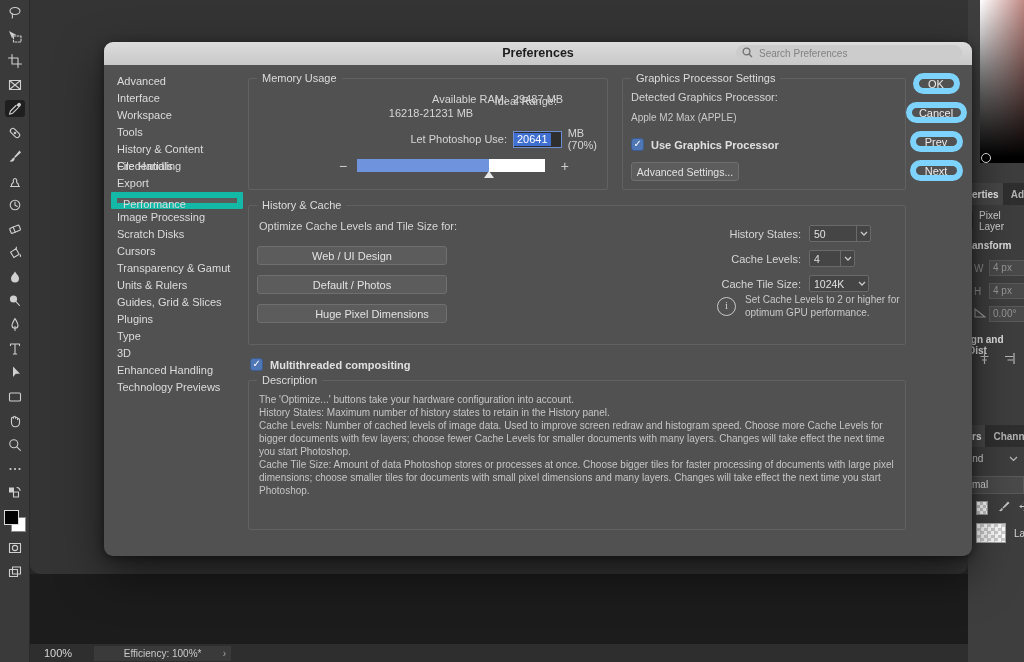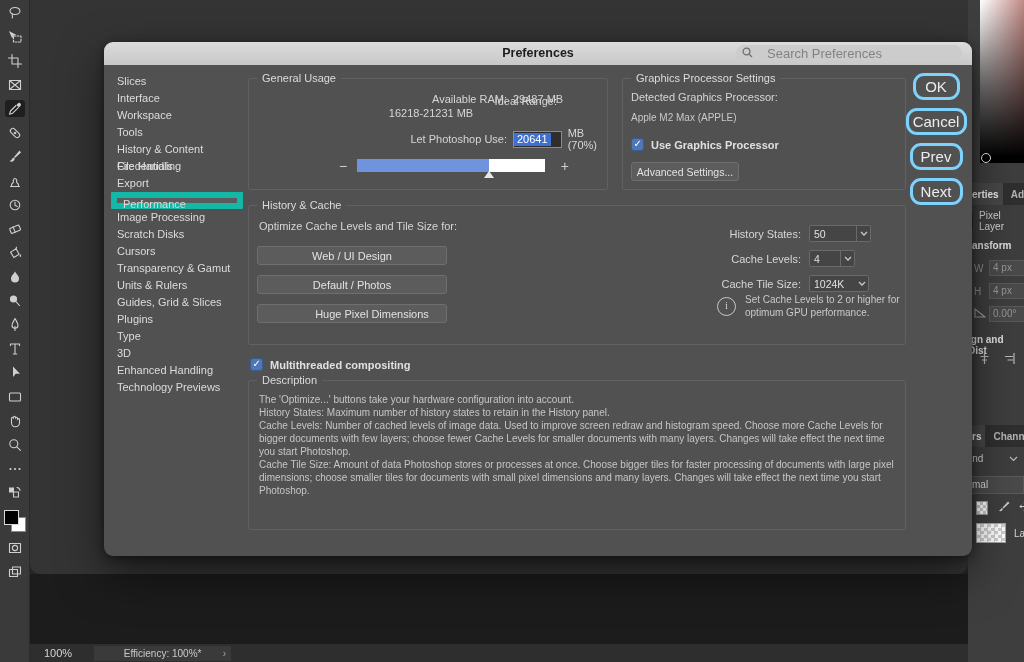--- a/index.html
+++ b/index.html
@@ -40,22 +40,22 @@
      font-size:10px;color:#cbcbcb;position:relative;}
   .status-chip .chev{position:absolute;right:5px;color:#a8a8a8;}
   
   .dialog{position:absolute;left:104px;top:42px;width:868px;height:514px;background:#515151;border-radius:9px;
      box-shadow:0 18px 45px rgba(0,0,0,.55),0 2px 10px rgba(0,0,0,.45);z-index:10;color:#d9d9d9;}
   .titlebar{position:absolute;left:0;top:0;width:100%;height:23px;border-radius:9px 9px 0 0;
      background:linear-gradient(#dcdcdc,#c8c8c8);}
   .dlg-title{position:absolute;left:0;right:0;top:4px;text-align:center;font-size:12.5px;font-weight:bold;color:#1d1d1d;}
   .searchbox{position:absolute;right:10px;top:3px;width:226px;height:16px;background:#cccccc;border-radius:8px;
      display:flex;align-items:center;padding:0 6px;box-sizing:border-box;gap:4px;}
-  .searchbox input{border:none;background:transparent;outline:none;font-size:13px;color:#333;width:100%;
-     font-family:"Liberation Sans","DejaVu Sans",sans-serif;margin-left:8px;}
+  .searchbox input{border:none;background:transparent;outline:none;font-size:10px;color:#333;width:100%;
+     font-family:"Liberation Sans","DejaVu Sans",sans-serif;}
   .searchbox input::placeholder{color:#828282;}
   
   .dlg-sidebar{position:absolute;left:7px;top:31px;width:132px;}
   .side-item{height:17px;line-height:17px;font-size:11px;color:#dcdcdc;padding-left:6px;box-sizing:border-box;}
   .side-item.selected{border:6px solid #14b8a6;background:#5b5b5b;line-height:13px;border-radius:1px;}
   
   .group{position:absolute;border:1px solid #616161;border-radius:2px;box-sizing:border-box;}
   .group-title{position:absolute;top:-7px;left:8px;background:#515151;padding:0 5px;font-size:11px;color:#dcdcdc;}
   .g-memory{left:144px;top:36px;width:360px;height:112px;}
   .g-gpu{left:518px;top:36px;width:284px;height:112px;}
@@ -94,21 +94,21 @@
   .dd-chev svg{stroke:#c9c9c9;fill:none;stroke-width:1.3;}
   .info-wrap{position:absolute;left:468px;top:88px;display:flex;gap:9px;width:190px;}
   .info-icon{width:17px;height:17px;border:1.3px solid #c9c9c9;border-radius:50%;flex:none;position:relative;margin-top:3px;}
   .info-icon::after{content:"i";position:absolute;left:0;right:0;top:0.5px;text-align:center;font-size:11px;color:#c9c9c9;
      font-family:"Liberation Serif","DejaVu Serif",serif;}
   .info-text{font-size:10px;line-height:12.5px;color:#c9c9c9;}
   
   .desc-body{position:absolute;left:10px;top:12px;right:10px;font-size:10px;line-height:13px;color:#c6c6c6;}
   
   .dlg-actions{position:absolute;right:5px;top:31px;width:62px;display:flex;flex-direction:column;align-items:center;gap:8px;}
-  .pill{height:27px;border:3px solid #7dd3fc;border-radius:11px;background:transparent;color:#ececec;font-size:15px;
+  .pill{height:21px;border:6px solid #7dd3fc;border-radius:11px;background:transparent;color:#ececec;font-size:11px;
      display:flex;align-items:center;justify-content:center;box-sizing:border-box;}
 </style>
 </head>
 <body>
 
 <div id="stage">
 
   <div class="chrome"></div>
   <div class="canvas-dark"></div>
 
@@ -346,21 +346,21 @@
       <div class="searchbox">
         <span><svg width="11" height="11">
               <circle cx="4.5" cy="4.5" r="3.4" stroke="#6f6f6f" stroke-width="1.3" fill="none"></circle>
               <path d="M7 7l3 3" stroke="#6f6f6f" stroke-width="1.3"></path>
             </svg></span>
         <input type="text" placeholder="Search Preferences" style="">
       </div>
     </div>
 
     <div class="dlg-sidebar">
-      <div class="side-item">Slices</div>
+      <div class="side-item">Advanced</div>
       <div class="side-item">Interface</div>
       <div class="side-item">Workspace</div>
       <div class="side-item">Tools</div>
       <div class="side-item">History &amp; Content Credentials</div>
       <div class="side-item">File Handling</div>
       <div class="side-item">Export</div>
       <div class="side-item selected">Performance</div>
       <div class="side-item">Image Processing</div>
       <div class="side-item">Scratch Disks</div>
       <div class="side-item">Cursors</div>
@@ -368,21 +368,21 @@
       <div class="side-item">Units &amp; Rulers</div>
       <div class="side-item">Guides, Grid &amp; Slices</div>
       <div class="side-item">Plugins</div>
       <div class="side-item">Type</div>
       <div class="side-item">3D</div>
       <div class="side-item">Enhanced Handling</div>
       <div class="side-item">Technology Previews</div>
     </div>
 
     <div class="group g-memory">
-      <span class="group-title">General Usage</span>
+      <span class="group-title">Memory Usage</span>
       <div class="mem-row" style="top:12px;">
         <span class="mem-label">Available RAM:</span>
         <span class="mem-value">29487 MB</span>
       </div>
       <div class="mem-row" style="top:16px;flex-direction:column;">
         <span class="mem-label">Ideal Range:</span>
         <span class="mem-value">16218-21231 MB</span>
       </div>
       <div class="mem-row" style="top:52px;">
         <span class="mem-label">Let Photoshop Use:</span>

